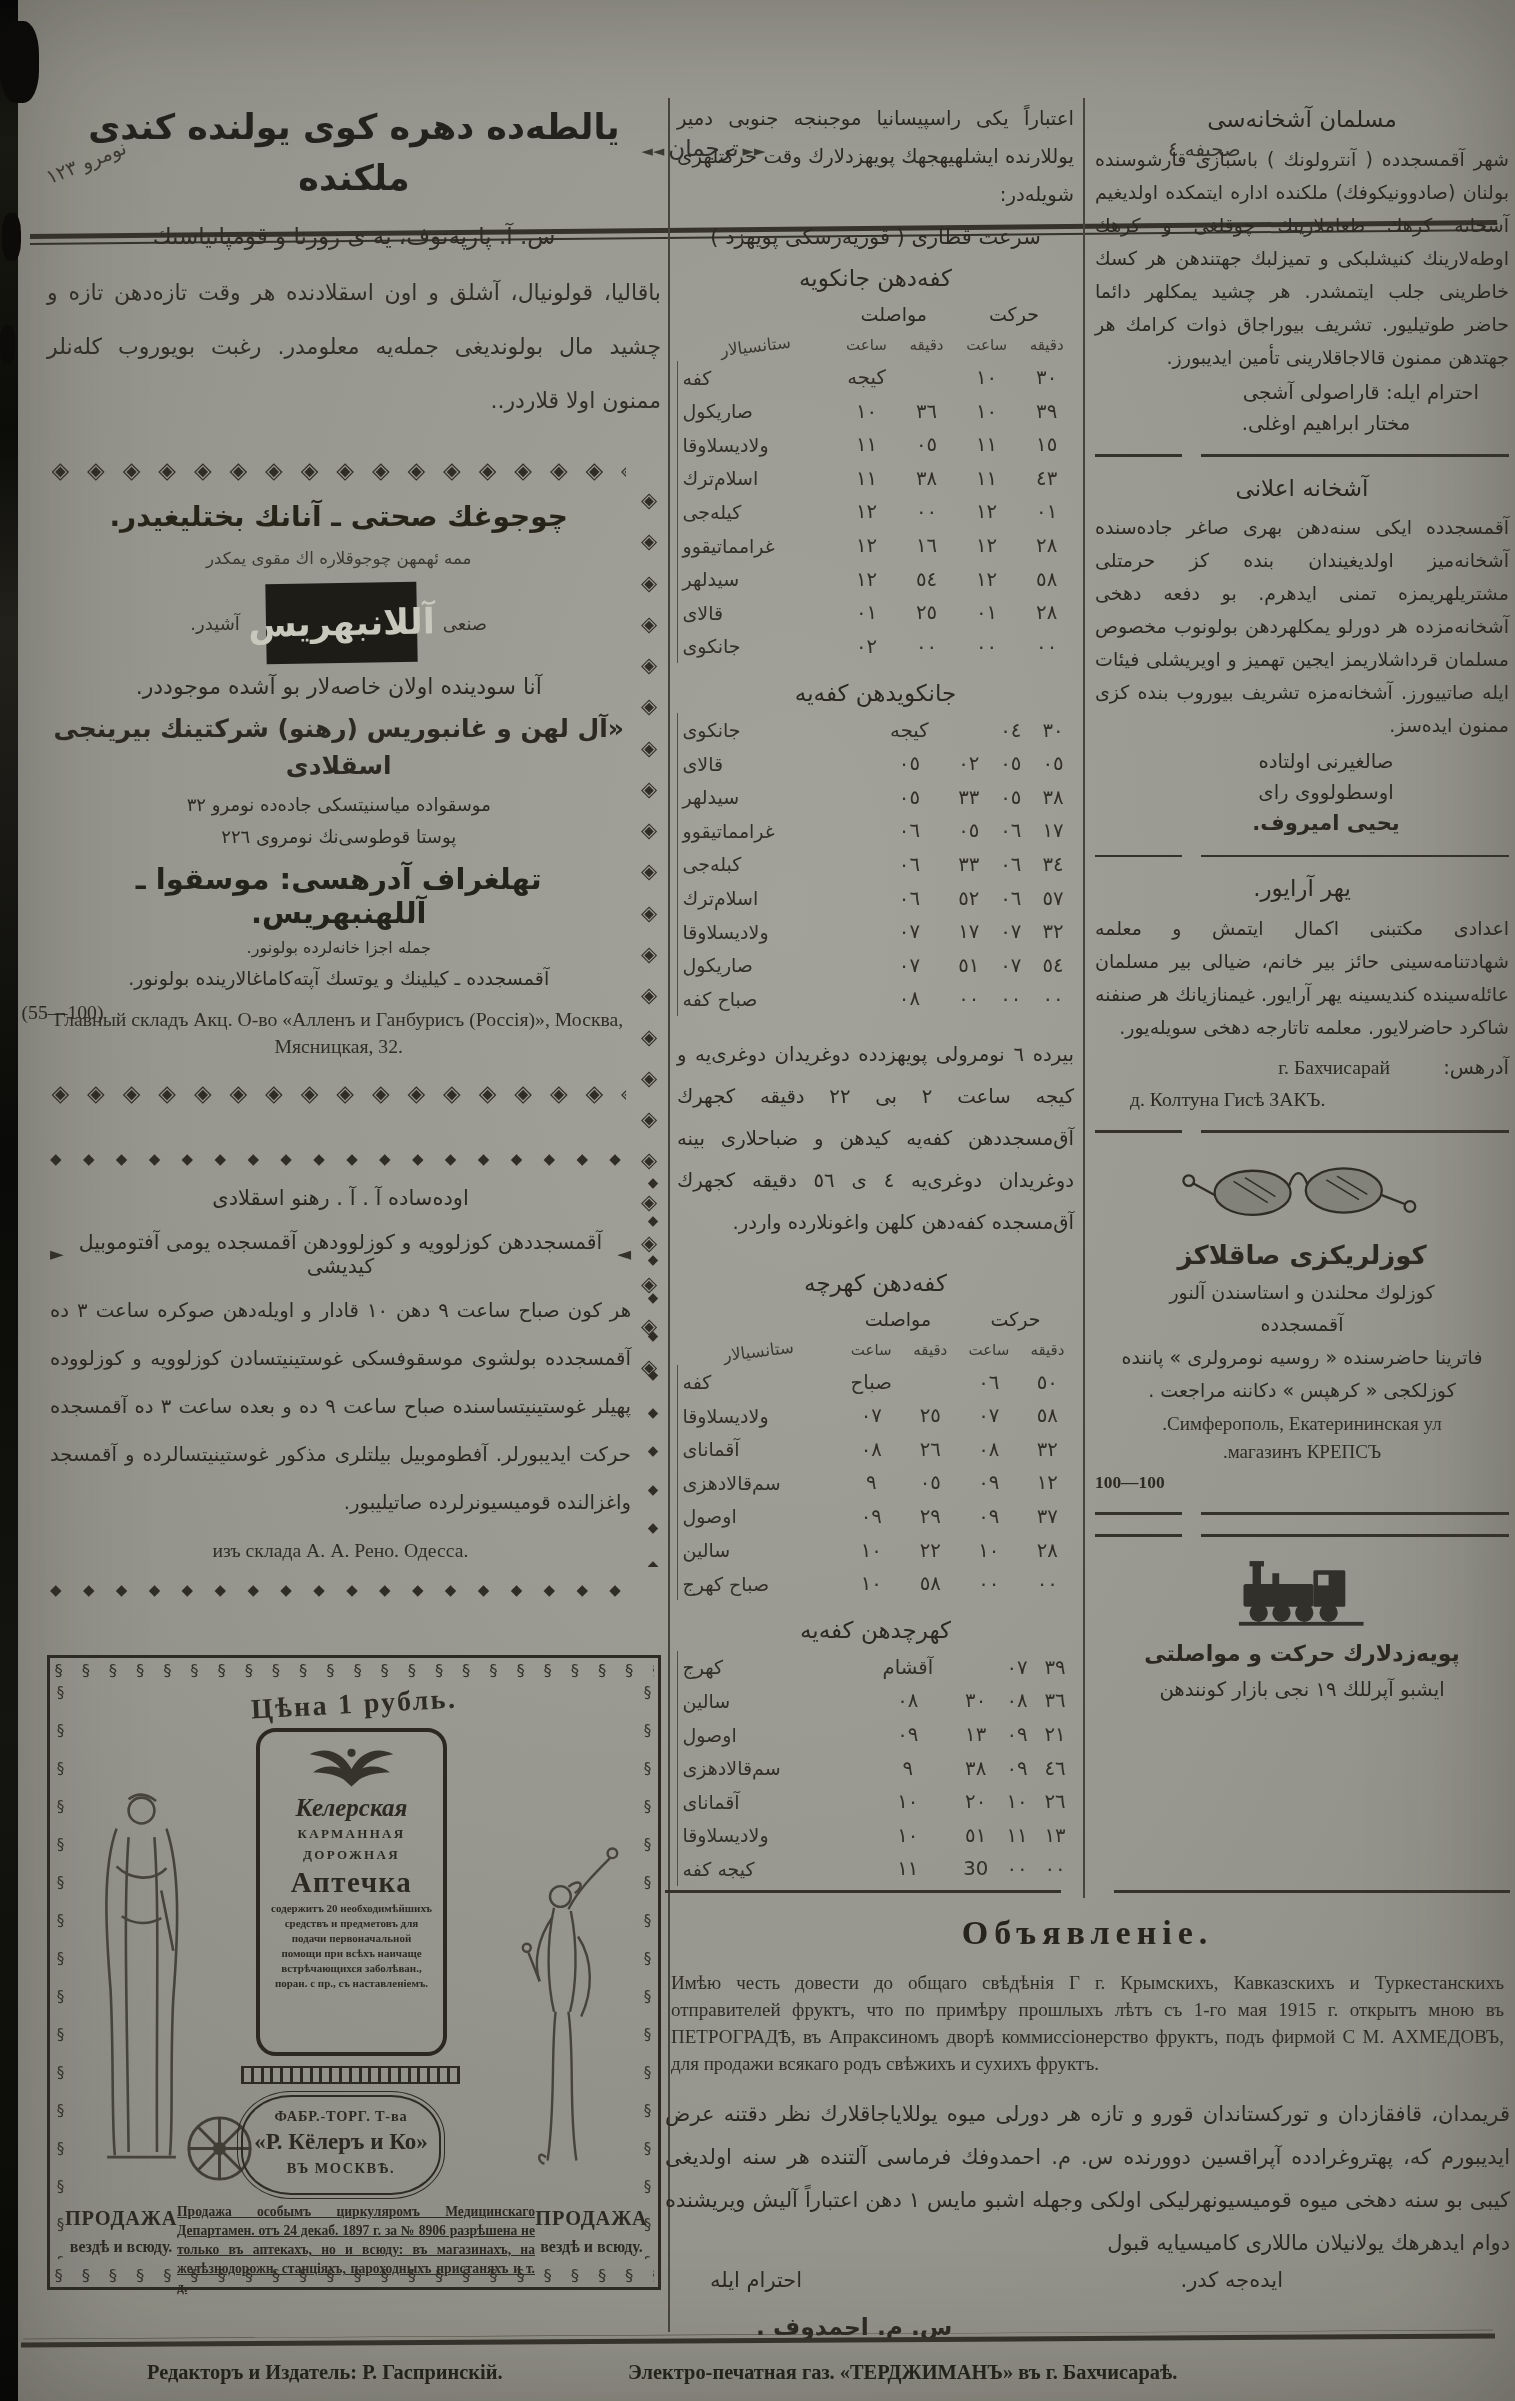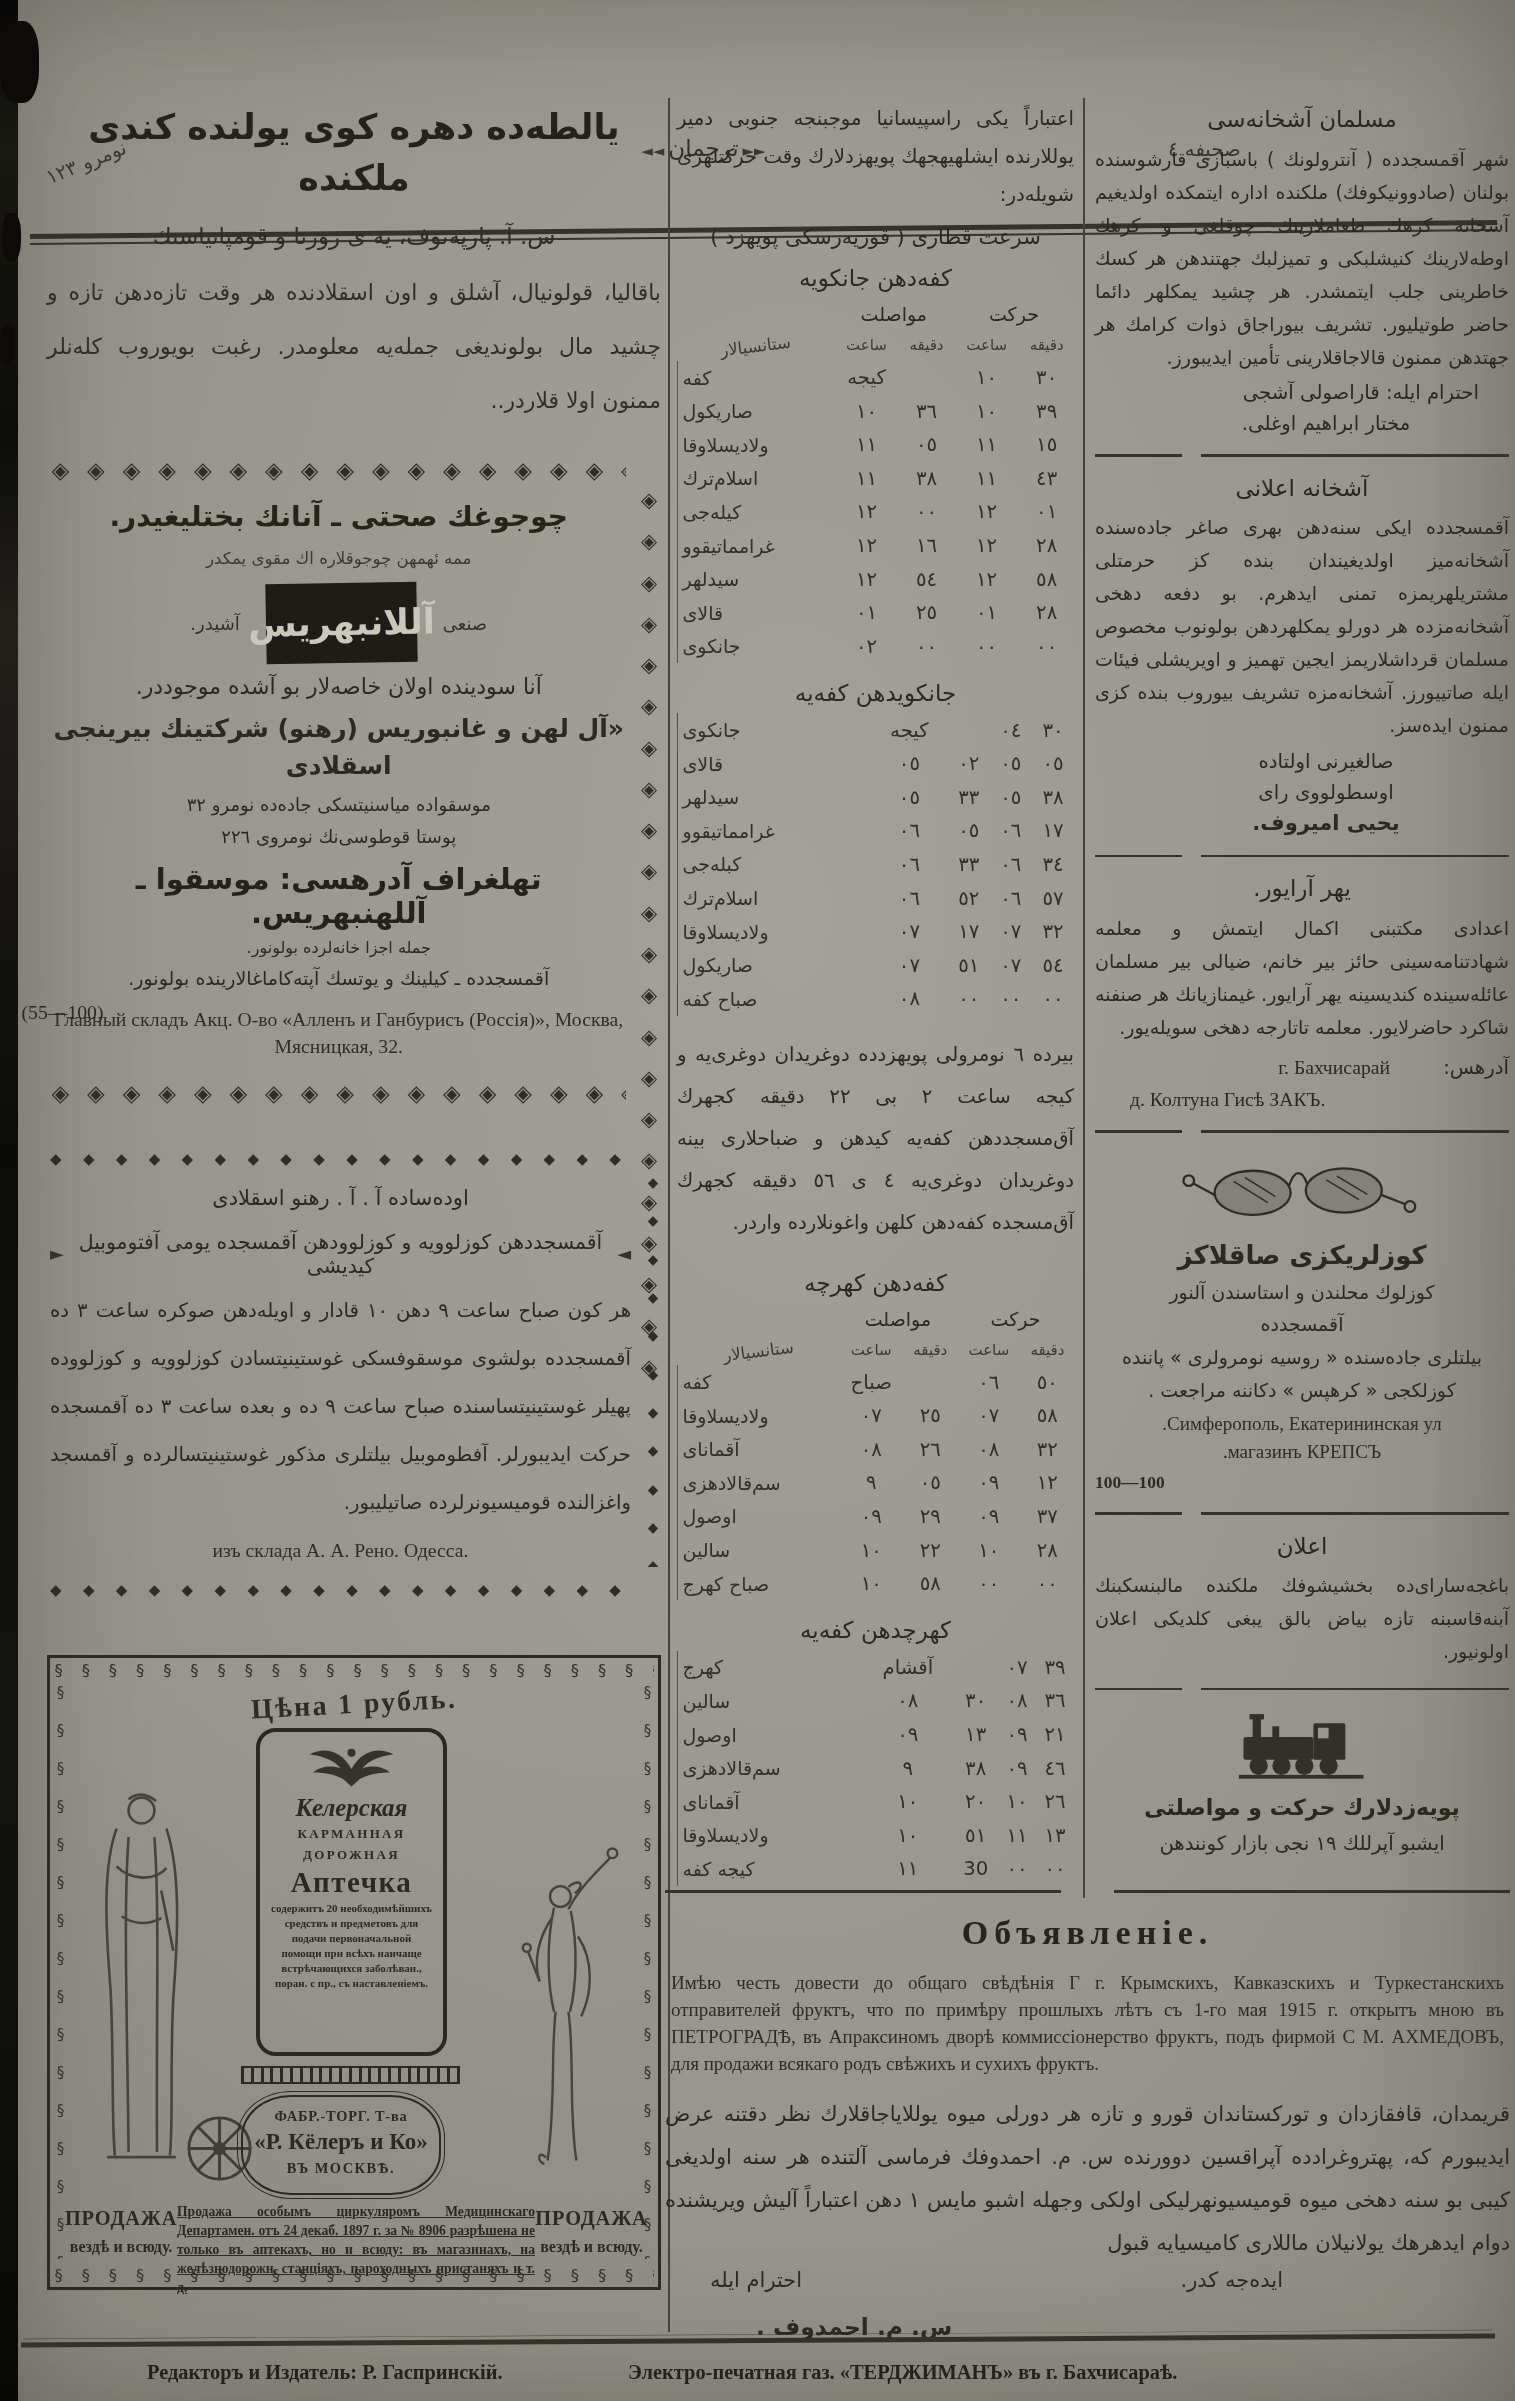--- a/index.html
+++ b/index.html
@@ -638,33 +638,29 @@
             <path d="M265,58 L296,70"></path>
               <circle cx="302" cy="73" r="7"></circle>
             <path d="M70,40 L115,68 M85,35 L125,60" stroke-width="2"></path>
             <path d="M192,38 L235,64 M206,33 L246,57" stroke-width="2"></path>
           </g>
         </svg>
       </div>
       <div class="r4-head">كوزلريكزى صاقلاكز</div>
       <div class="r4-line">كوزلوك محلندن و استاسندن آلنور</div>
       <div class="r4-line">آقمسجدده</div>
-      <div class="r4-line">بيلتلرى جاده‌سنده « روسيه نومرولرى » پاننده</div>
+      <div class="r4-line">فاترينا حاضر‌سنده « روسيه نومرولرى » پاننده</div>
       <div class="r4-line">كوزلكجى « كرهپس » دكاننه مراجعت .</div>
       <div class="r4-ru ru">Симферополь, Екатерининская ул.</div>
       <div class="r4-ru ru" style="margin-top:1.5px;">магазинъ КРЕПСЪ.</div>
       <div class="r-marker">100—100</div>
     </div>
 
     <div class="sect-rule"></div>
 
-    <div>
-      <div class="r-head">اعلان</div>
-      <div class="r-body j">باغجه‌ساراى‌ده بخشيشوفك ملكنده مالبنسكبنك آبنه‌قاسبنه تازه بياض بالق يبغى كلديكى اعلان اولونيور.</div>
-    </div>
 
     <div class="sect-rule"></div>
 
     <div>
       <div class="loco-wrap">
         <svg style="margin:0 auto;" width="136" height="76" viewBox="0 0 170 100">
           <g fill="#32302a">
             <rect x="8" y="38" width="92" height="30" rx="3"></rect>
             <rect x="100" y="20" width="42" height="48" rx="2"></rect>
             <rect x="106" y="26" width="14" height="14" fill="#98978f"></rect>

